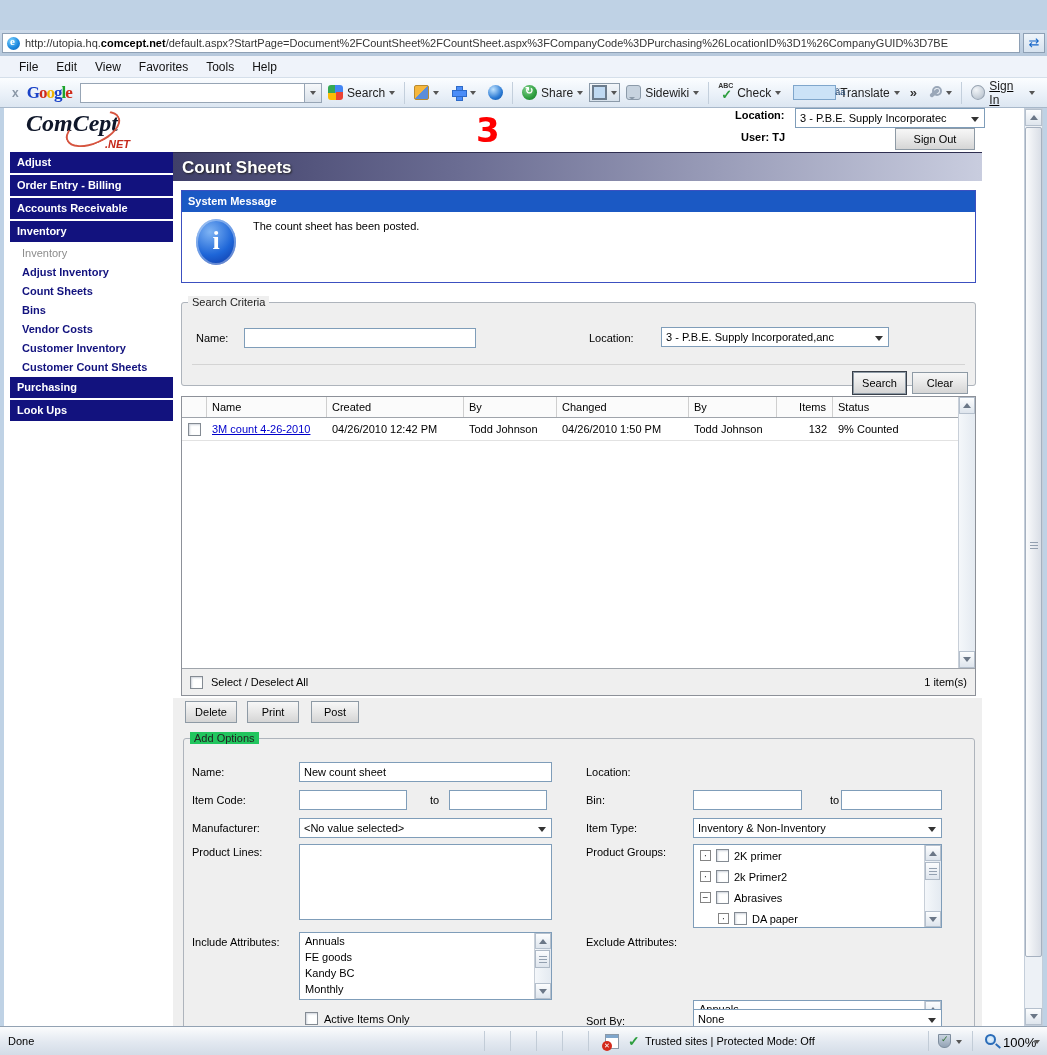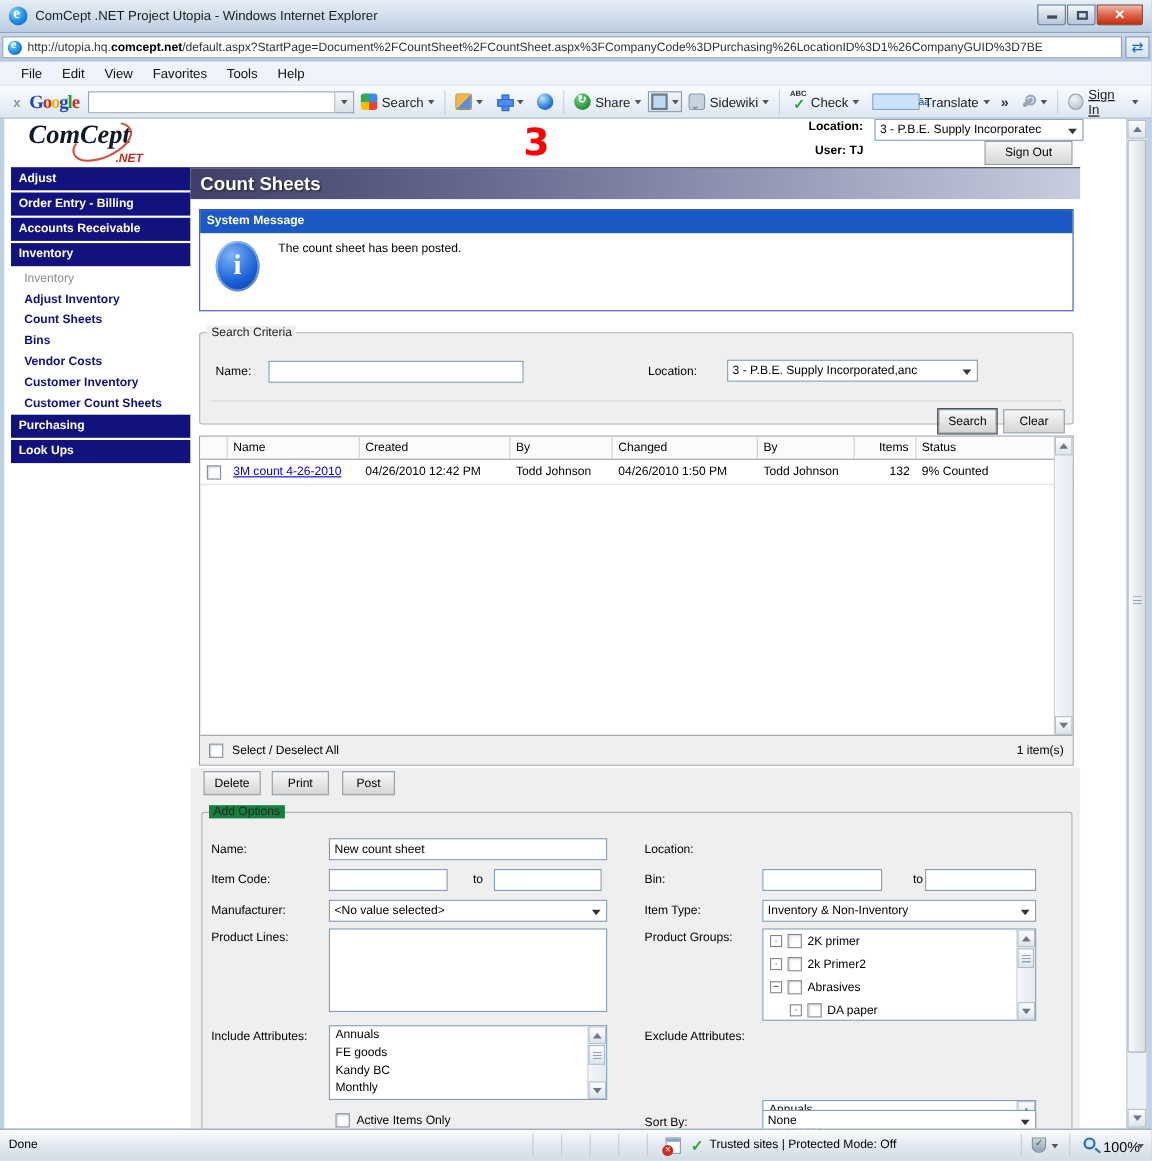--- a/index.html
+++ b/index.html
@@ -207,35 +207,20 @@
   .st-zoomicon { position:absolute; left:985px; top:7px; width:11px; height:11px; border:2px solid #2B6CB8; border-radius:50%; background:radial-gradient(#E7F2FC,#BDDCF5); }
   .st-zoomicon::after { content:""; position:absolute; left:8px; top:9px; width:6px; height:2px; background:#2B6CB8; transform:rotate(40deg); }
   .st-zoom { position:absolute; left:1003px; top:8px; font-size:13px; }
   .st-car2 { position:absolute; left:1034px; top:13px; }
 </style>
 </head>
 <body>
 
 <div class="window">
 
-  <div class="titlebar">
-    <span class="ie-logo"></span>
-    <span class="tb-title">ComCept .NET Project Utopia - Windows Internet Explorer</span>
-    <div class="winbtns">
-      <div class="winbtn">
-          <span class="glyph-min"></span>
-        </div>
-      <div class="winbtn">
-          <span class="glyph-max"></span>
-        </div>
-      <div class="winbtn close">
-          <span class="glyph-x"></span>
-        </div>
-    </div>
-  </div>
 
   <div class="urlbar">
     <div class="addr">
       <span class="addr-ie"></span>
       <span class="addr-text"><span>http://utopia.hq.</span><b>comcept.net</b><span>/default.aspx?StartPage=Document%2FCountSheet%2FCountSheet.aspx%3FCompanyCode%3DPurchasing%26LocationID%3D1%26CompanyGUID%3D7BE</span></span>
     </div>
     <div class="go-btn"></div>
   </div>
 
   <div class="menubar">
@@ -411,21 +396,21 @@
             <span class="tf-count">1 item(s)</span>
           </div>
         </div>
 
         <div class="bottom">
           <div class="btn act-del">Delete</div>
           <div class="btn act-prt">Print</div>
           <div class="btn act-pst">Post</div>
 
           <fieldset class="add-fs">
-            <legend style="background:#15803d">Add Options</legend>
+            <legend style="background:#22c55e">Add Options</legend>
 
             <div class="lbl ao-name-lbl">Name:</div>
             <input class="txt ao-name-inp" value="New count sheet" style="">
             <div class="lbl ao-loc-lbl">Location:</div>
 
             <div class="lbl ao-ic-lbl">Item Code:</div>
             <input class="txt ao-ic1" style="">
             <div class="lbl ao-to1">to</div>
             <input class="txt ao-ic2" style="">
             <div class="lbl ao-bin-lbl">Bin:</div>

